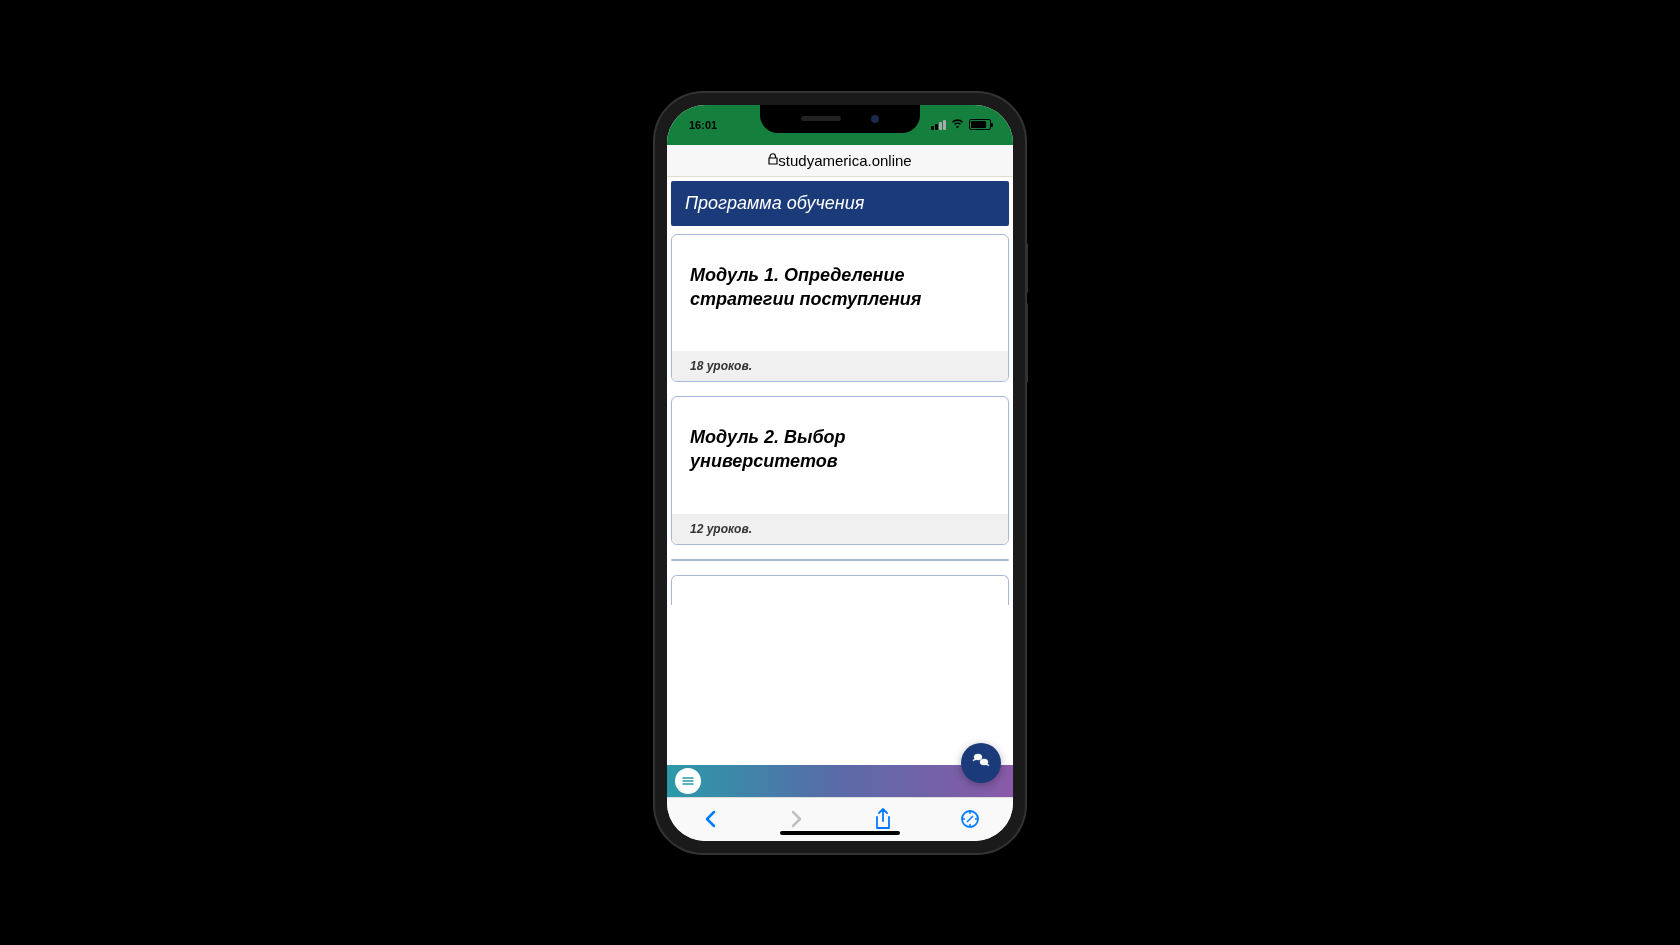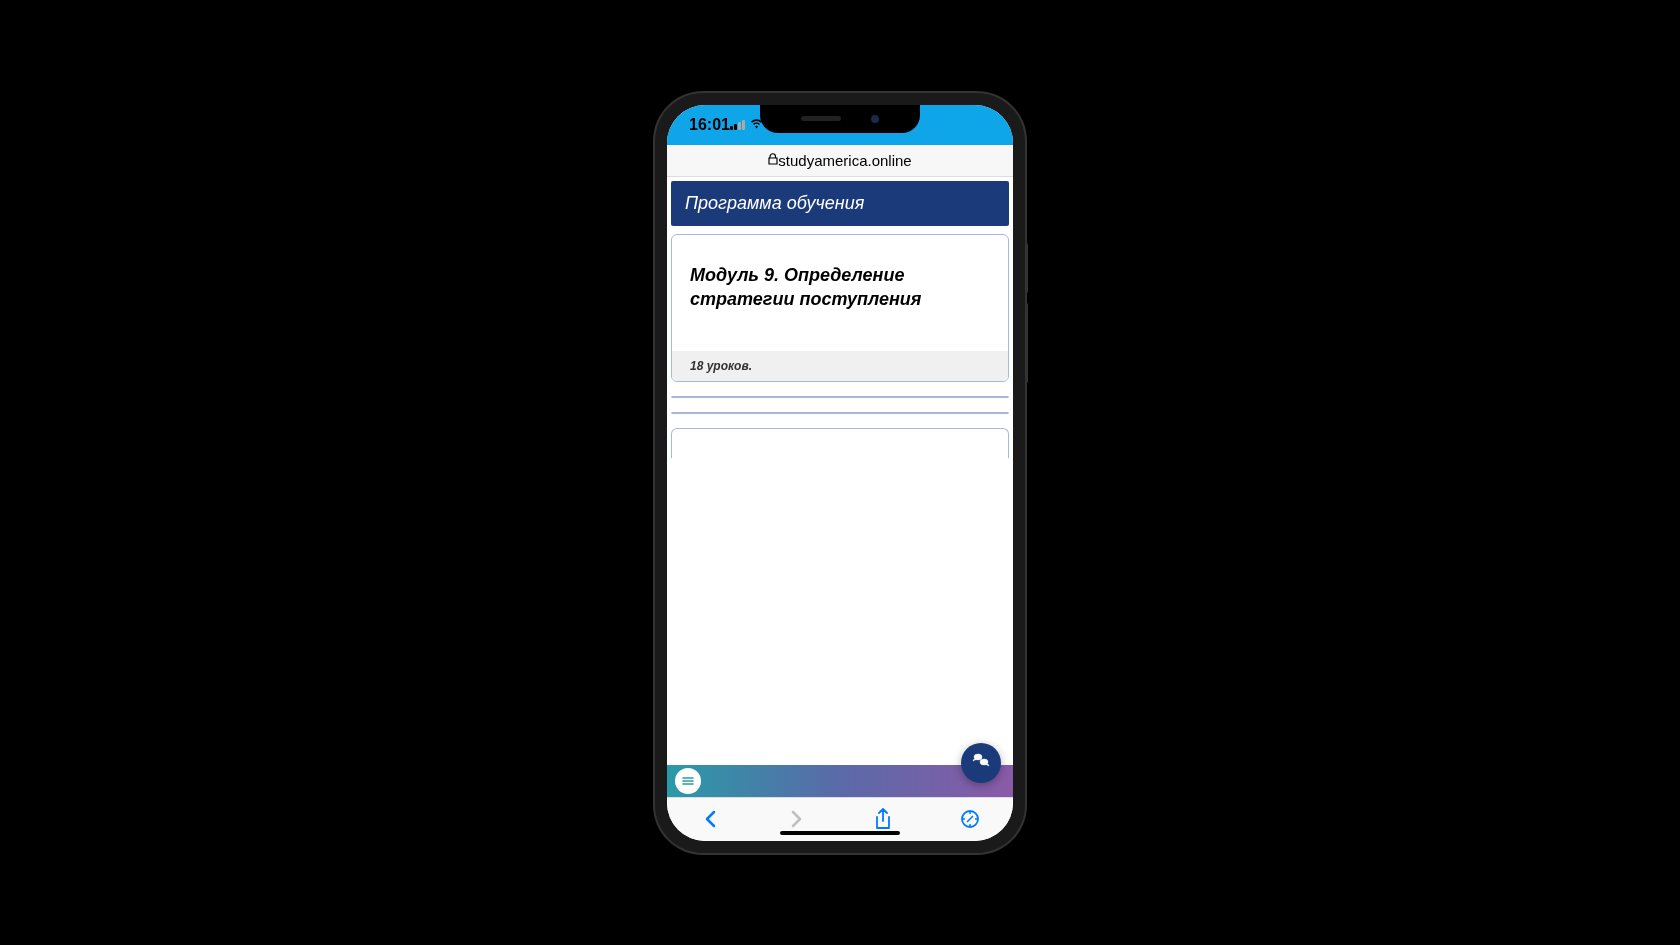--- a/index.html
+++ b/index.html
@@ -76,26 +76,26 @@
     }
     .notch-camera {
       width: 8px;
       height: 8px;
       background: #1a2a4a;
       border-radius: 50%;
     }
     .status-bar {
       height: 40px;
       display: flex;
-      justify-content: flex-start;
+      justify-content: space-between;
       align-items: center;
       padding: 0 22px;
-      font-size: 16px;
+      font-size: 11px;
       font-weight: 600;
-      background: #0ea5e9;
+      background: #15803d;
     }
     .status-right {
       display: flex;
       align-items: center;
       gap: 4px;
     }
     .signal-bars {
       display: flex;
       align-items: flex-end;
       gap: 1px;
@@ -289,25 +289,27 @@
       </span>
       <span>studyamerica.online</span>
     </div>
 
     <div class="content-area">
       <div class="header-bar">
         <span>Программа обучения</span>
       </div>
 
       <div class="module-card">
-        <div class="module-title">Модуль 9. Определение стратегии поступления</div>
+        <div class="module-title">Модуль 1. Определение стратегии поступления</div>
         <div class="module-footer">18 уроков.</div>
       </div>
 
       <div class="module-card">
+        <div class="module-title">Модуль 2. Выбор университетов</div>
+        <div class="module-footer">12 уроков.</div>
       </div>
 
       <div class="module-card">
       </div>
 
       <div class="module-card partial"></div>
 
       <div class="bottom-gradient-bar">
         <div class="menu-circle">
           <svg width="14" height="14" viewBox="0 0 14 14">

